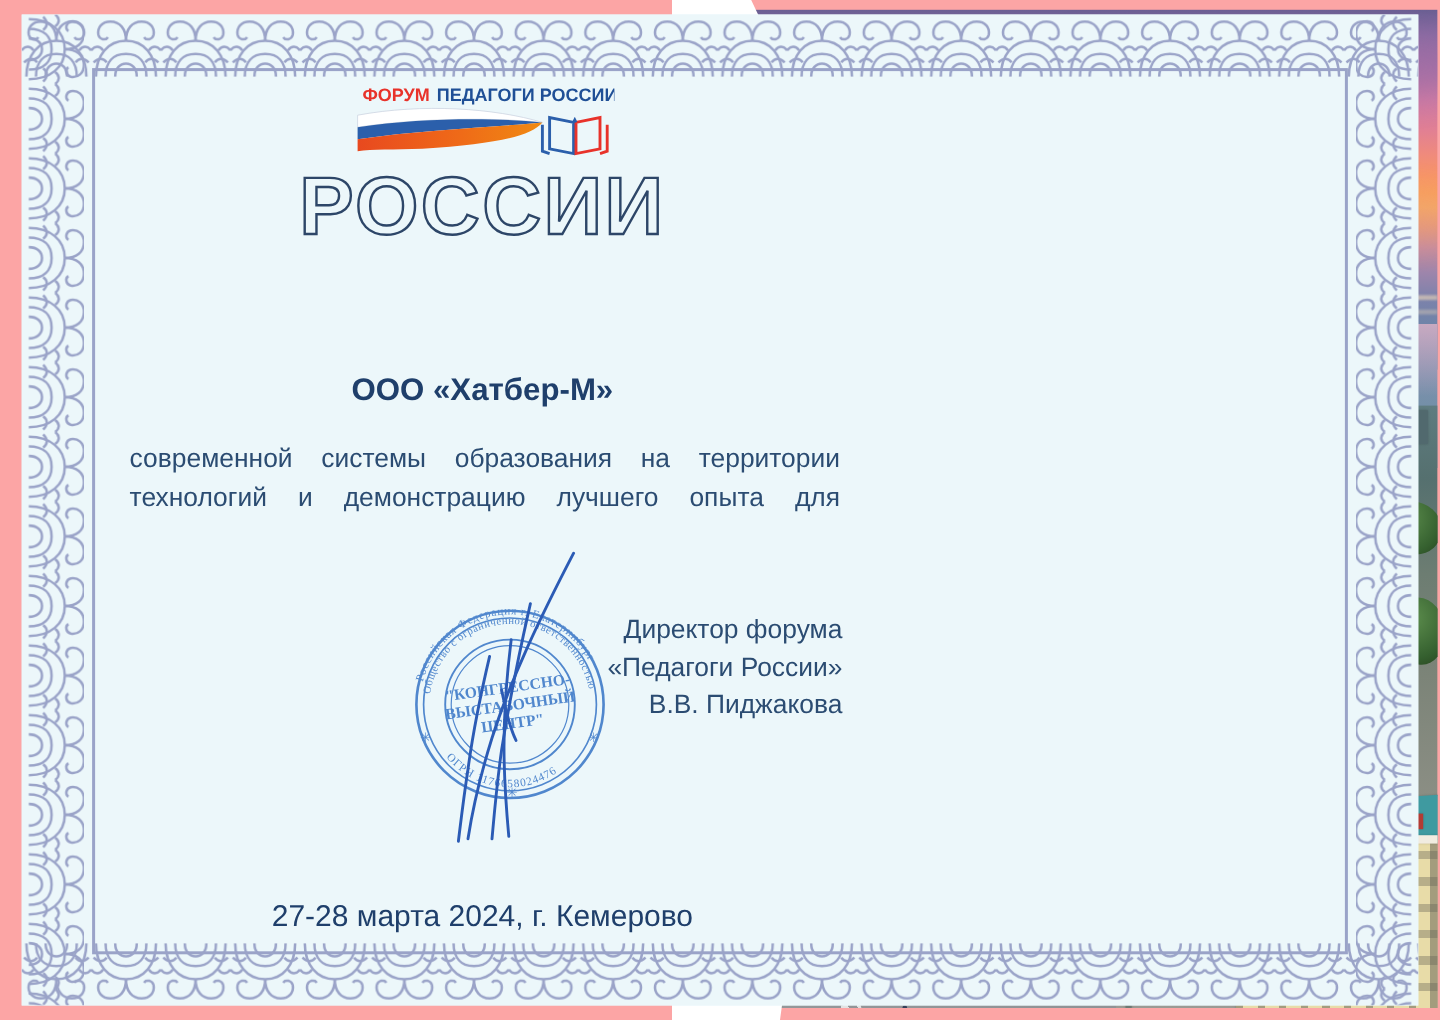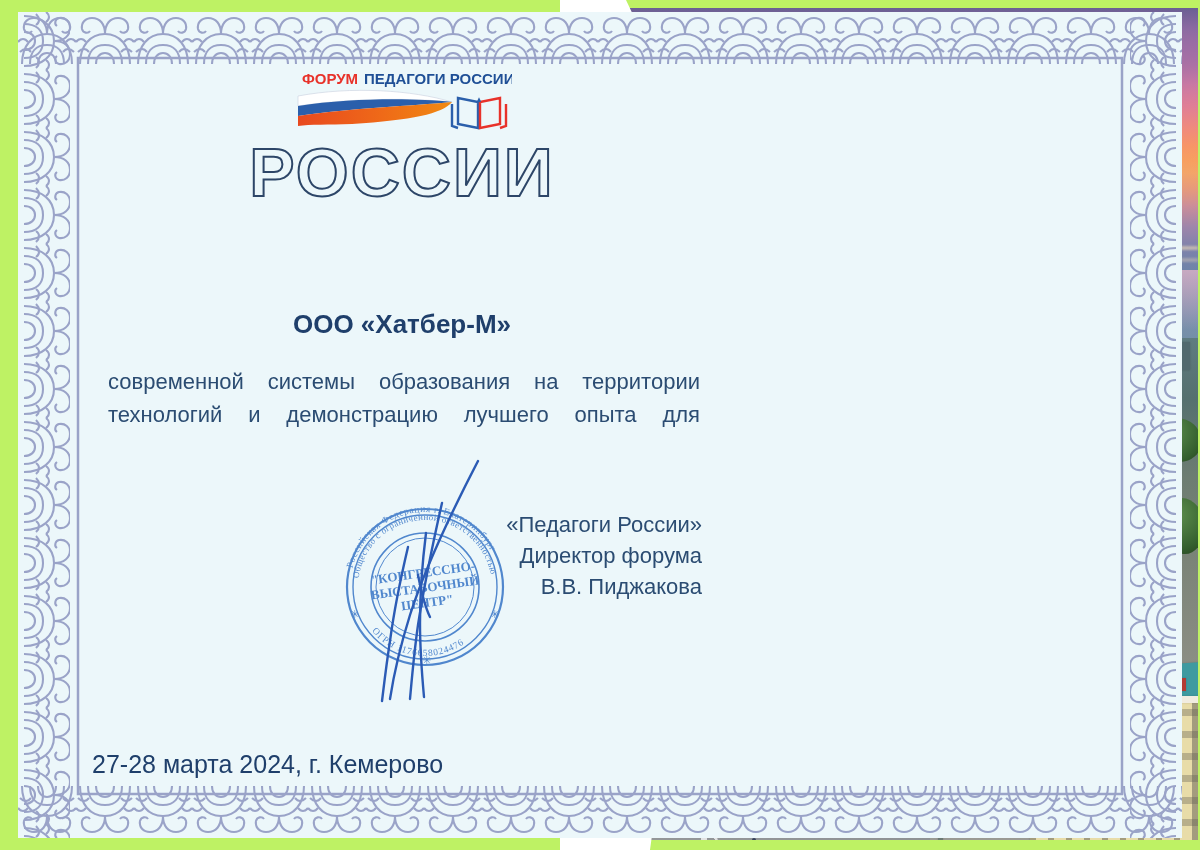--- a/index.html
+++ b/index.html
@@ -6,21 +6,21 @@
   html, body {
     margin: 0;
     padding: 0;
     background: #ffffff;
   }
   #page {
     position: relative;
     width: 1200px;
     height: 850px;
     overflow: hidden;
-    background: #bef264;
+    background: #fca5a5;
     font-family: "Liberation Sans", "DejaVu Sans", sans-serif;
   }
 
   
   .photo {
     position: absolute;
     left: 600px;
     top: 8px;
     width: 598px;
     height: 832px;
@@ -212,21 +212,21 @@
     width: 430px;
     text-align: right;
     font-size: 22px;
     color: #2b4c72;
     line-height: 1.4;
   }
   .date-line {
     position: absolute;
     left: 0; top: 690px;
     width: 620px;
-    text-align: left;
+    text-align: center;
     font-size: 25px;
     color: #1f3f6b;
   }
 
   
   .seal {
     position: absolute;
     left: 330px;
     top: 492px;
     width: 190px;
@@ -439,22 +439,22 @@
 
 
     <div class="recipient">ООО «Хатбер-М»</div>
 
     <div class="body-text">
       <div style="text-align:justify;text-align-last:justify;">современной системы образования на территории</div>
       <div style="text-align:justify;text-align-last:justify;">технологий и демонстрацию лучшего опыта для</div>
     </div>
 
     <div class="signature-block">
+      <div>Директор форума</div>
       <div>«Педагоги России»</div>
-      <div>Директор форума</div>
       <div>В.В. Пиджакова</div>
     </div>
 
     <div class="date-line">27-28 марта 2024, г. Кемерово</div>
   </div>
 
   <svg class="seal" viewBox="0 0 190 190">
     <defs>
       <path id="sealOuterTop" d="M 95,95 m -76,0 a 76,76 0 1,1 152,0" fill="none"></path>
       <path id="sealOuterTop2" d="M 20,95 a 75,75 0 0 1 150,0" fill="none"></path>

